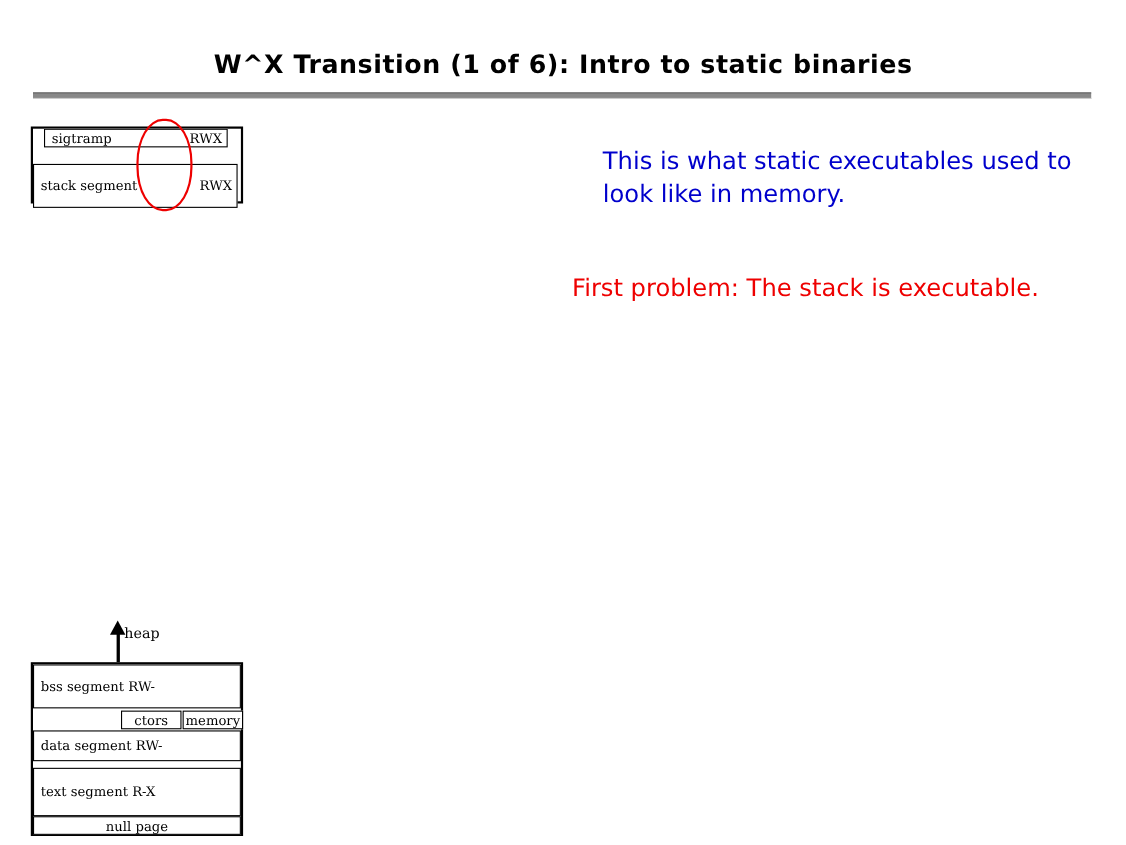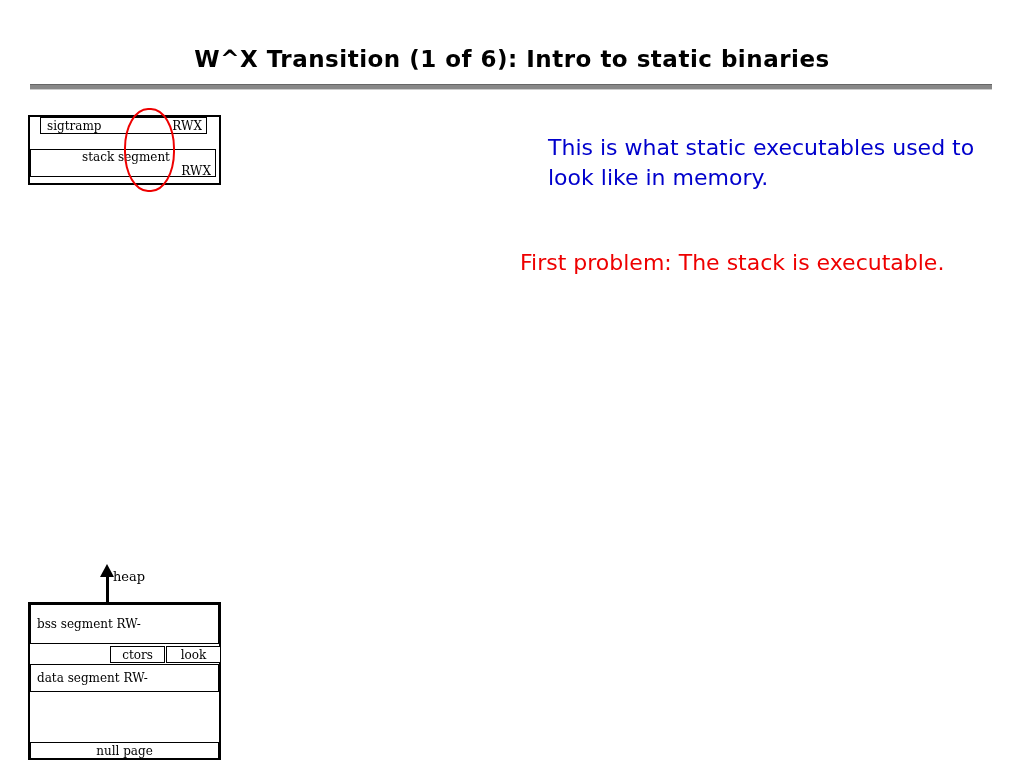--- a/index.html
+++ b/index.html
@@ -93,21 +93,21 @@
     margin-left: auto;
     padding-right: 4px;
   }
   .centered {
     justify-content: center;
   }
 
   
   #top-block { left: 28px; top: 97px; width: 193px; height: 70px; }
   #row-sigtramp { left: 40px; top: 99px; width: 167px; height: 17px; }
-  #row-stack    { left: 30px; top: 131px; width: 186px; height: 28px; flex-direction: column; }
+  #row-stack    { left: 30px; top: 131px; width: 186px; height: 40px; }
 
   .ellipse-highlight {
     position: absolute;
     left: 124px;
     top: 90px;
     width: 47px;
     height: 80px;
     border: 2.5px solid #ee0000;
     border-radius: 24px / 40px;
     background: transparent;
@@ -182,25 +182,28 @@
 
   <div class="memrow" id="row-bss">
     <span class="lbl">bss segment RW-</span>
   </div>
 
   <div class="memrow centered" id="row-ctors">
     <span>ctors</span>
   </div>
 
   <div class="memrow centered" id="row-dtors">
-    <span>look</span>
+    <span>memory</span>
   </div>
 
   <div class="memrow" id="row-data">
     <span class="lbl">data segment RW-</span>
   </div>
 
+  <div class="memrow" id="row-text">
+    <span class="lbl">text segment  R-X</span>
+  </div>
 
   <div class="memrow centered" id="row-null">
     <span>null page</span>
   </div>
 
 </div>
 
 </body></html>

